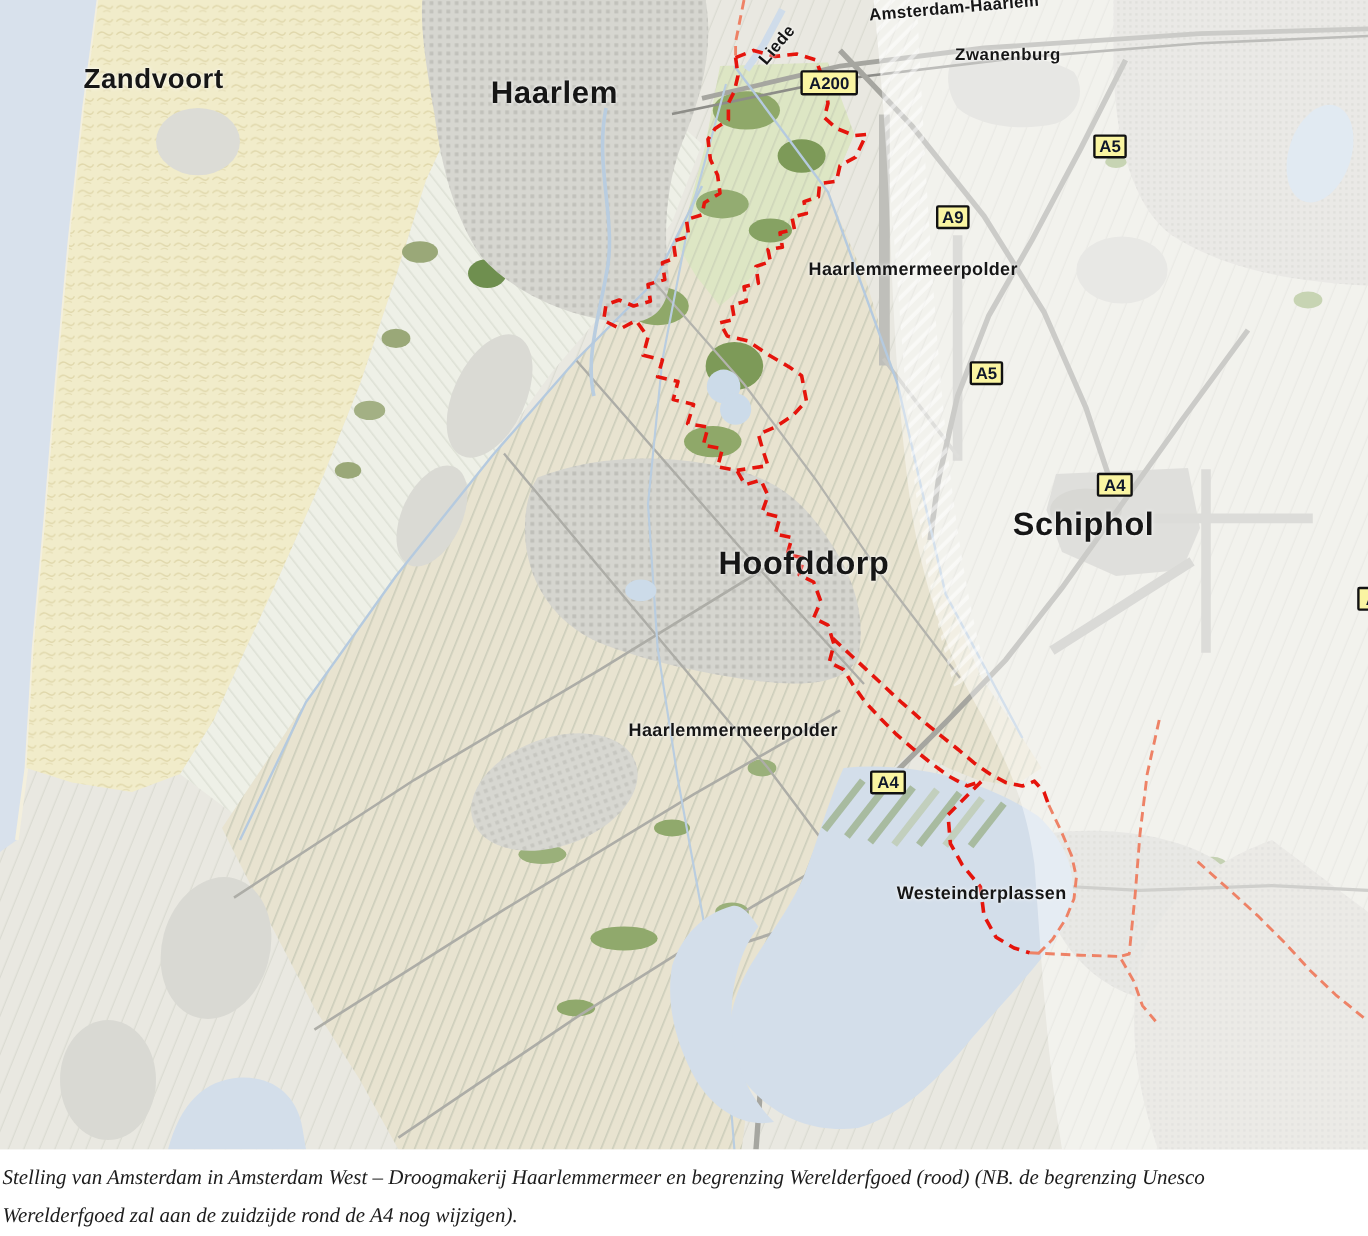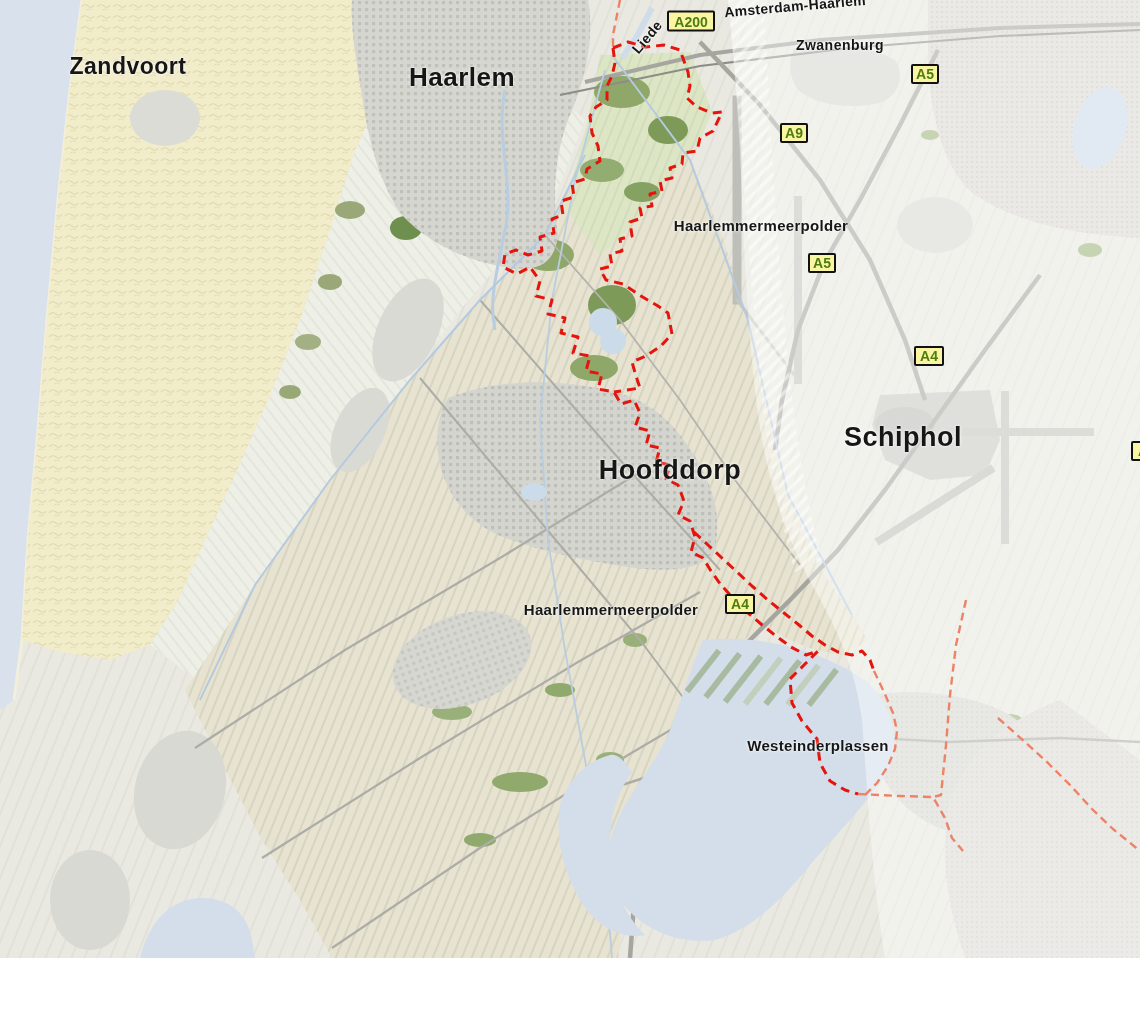--- a/index.html
+++ b/index.html
@@ -8,22 +8,22 @@
   .map{position:absolute;left:0;top:0;width:1140px;height:958px;overflow:hidden;background:#e9e8e1;}
   .map svg{position:absolute;left:0;top:0;}
   .lbl{position:absolute;transform:translate(-50%,-50%);font-weight:bold;color:#161616;
        white-space:nowrap;letter-spacing:.5px;
        text-shadow:0 0 2px rgba(255,255,255,.9),0 0 4px rgba(255,255,255,.7);}
   .lbl.city-lg{font-size:27px;}
   .lbl.city-md{font-size:24px;}
   .lbl.city-sm{font-size:14px;}
   .lbl.area{font-size:15px;letter-spacing:.3px;}
   .badge{position:absolute;transform:translate(-50%,-50%);background:#faf5a2;border:2px solid #111;
-         color:#4d7c0f;font-weight:bold;font-size:14px;display:flex;align-items:center;justify-content:center;
-         border-radius:2px;box-sizing:border-box;line-height:1;}
+         color:#0f172a;font-weight:bold;font-size:14px;display:flex;align-items:center;justify-content:center;
+         border-radius:2px;box-sizing:border-box;line-height:1;margin-top:48px;}
   .caption{position:absolute;left:0;top:958px;width:1140px;height:72px;background:#ffffff;
            font-family:"Liberation Serif",serif;font-style:italic;font-size:17.5px;color:#1c1c1c;
            padding:8px 4px 0 2px;box-sizing:border-box;line-height:31px;}
   .caption span{display:block;}
 </style>
 </head>
 <body>
 
 <div class="page">
 
@@ -220,13 +220,17 @@
 
     <div class="badge" style="left:691px;top:21px;width:48px;height:21px;">A200</div>
     <div class="badge" style="left:925px;top:74px;width:28px;height:20px;">A5</div>
     <div class="badge" style="left:794px;top:133px;width:28px;height:20px;">A9</div>
     <div class="badge" style="left:822px;top:263px;width:28px;height:20px;">A5</div>
     <div class="badge" style="left:929px;top:356px;width:30px;height:20px;">A4</div>
     <div class="badge" style="left:740px;top:604px;width:30px;height:20px;">A4</div>
     <div class="badge" style="left:1147px;top:451px;width:32px;height:20px;">A4</div>
   </div>
 
+  <div class="caption">
+    <span>Stelling van Amsterdam in Amsterdam West – Droogmakerij Haarlemmermeer en begrenzing Werelderfgoed (rood) (NB. de begrenzing Unesco</span>
+    <span>Werelderfgoed zal aan de zuidzijde rond de A4 nog wijzigen).</span>
+  </div>
 </div>
 
 </body></html>

